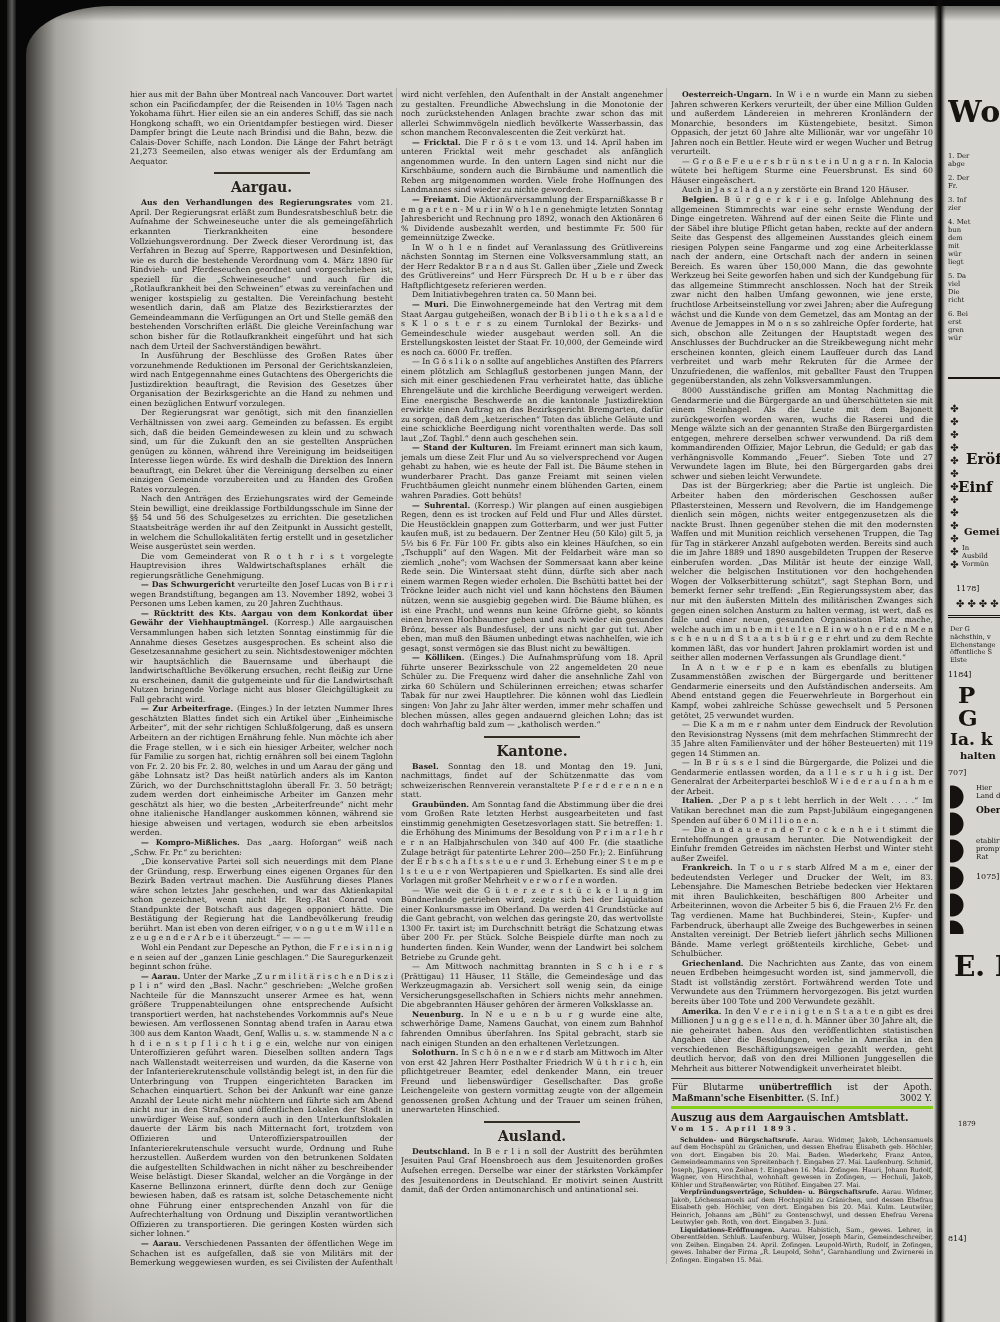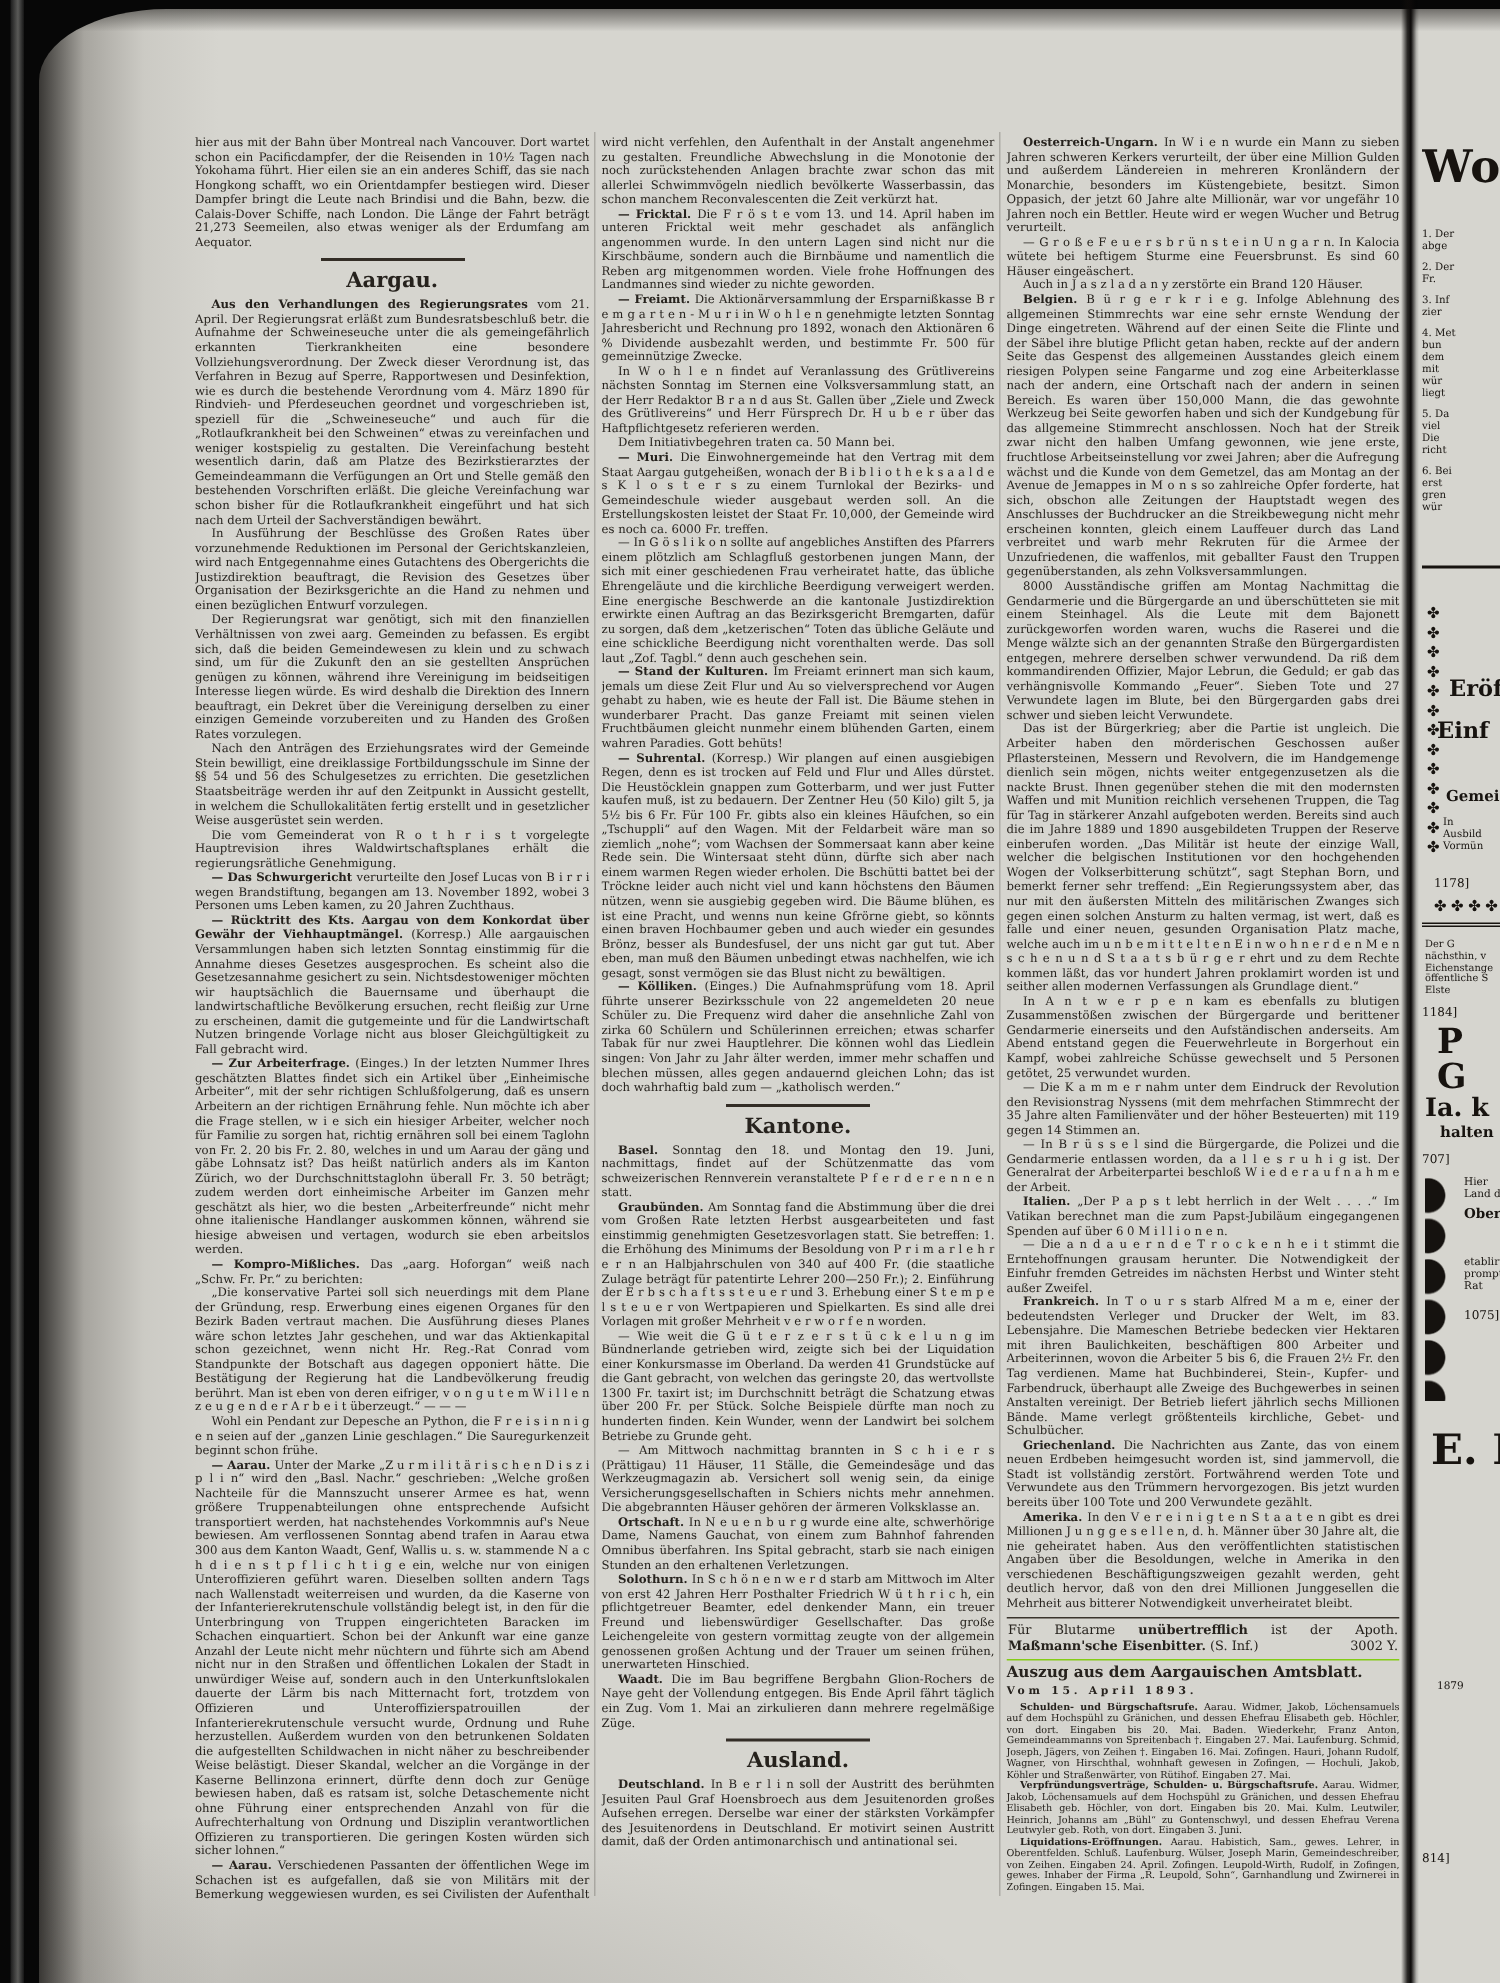--- a/index.html
+++ b/index.html
@@ -20,21 +20,21 @@
   .col{position:absolute;top:90px;height:1178px;overflow:hidden;font-size:7.8px;line-height:9.55px;
        color:#26221d;text-align:justify;}
   #col1{left:130px;width:263px;}
   #col2{left:401px;width:262px;}
   #col3{left:671px;width:262px;}
   p.art{margin:0;text-indent:11px;}
   p.art.ni{text-indent:0;}
   .lead{font-weight:700;}
   .sect{text-align:center;font-weight:700;font-size:14px;line-height:16px;margin:3px 0;}
   .srule{width:96px;height:2px;background:#332d26;margin:6px auto 5px;}
-  .notice{border-top:1px solid #3a342c;border-bottom:1px solid #84cc16;margin:5px 0 2px;
+  .notice{border-top:1px solid #3a342c;border-bottom:3px solid #84cc16;margin:5px 0 2px;
           padding:3px 1px;font-size:8.6px;line-height:10.2px;}
   .notice .nnum{float:right;}
   .amtTitle{font-weight:700;font-size:10.2px;margin-top:4px;}
   .amtDate{font-weight:700;font-size:7.2px;letter-spacing:2.5px;margin:2px 0 3px;}
   p.amt{margin:0;text-indent:9px;font-size:6.4px;line-height:7.5px;}
   
   .adcol{position:absolute;left:948px;top:78px;width:170px;height:1244px;color:#17130f;overflow:hidden;}
   .adA{position:absolute;left:0;}
   .ad-wo{top:16px;font-size:30px;font-weight:700;letter-spacing:1px;}
   .ad-list{top:74px;width:60px;font-size:6.8px;line-height:8px;}
@@ -104,23 +104,22 @@
       <p class="art">— In G ö s l i k o n sollte auf angebliches Anstiften des Pfarrers einem plötzlich am Schlagfluß gestorbenen jungen Mann, der sich mit einer geschiedenen Frau verheiratet hatte, das übliche Ehrengeläute und die kirchliche Beerdigung verweigert werden. Eine energische Beschwerde an die kantonale Justizdirektion erwirkte einen Auftrag an das Bezirksgericht Bremgarten, dafür zu sorgen, daß dem „ketzerischen“ Toten das übliche Geläute und eine schickliche Beerdigung nicht vorenthalten werde. Das soll laut „Zof. Tagbl.“ denn auch geschehen sein.</p>
       <p class="art"><b class="lead">— Stand der Kulturen. </b>Im Freiamt erinnert man sich kaum, jemals um diese Zeit Flur und Au so vielversprechend vor Augen gehabt zu haben, wie es heute der Fall ist. Die Bäume stehen in wunderbarer Pracht. Das ganze Freiamt mit seinen vielen Fruchtbäumen gleicht nunmehr einem blühenden Garten, einem wahren Paradies. Gott behüts!</p>
       <p class="art"><b class="lead">— Suhrental. </b>(Korresp.) Wir plangen auf einen ausgiebigen Regen, denn es ist trocken auf Feld und Flur und Alles dürstet. Die Heustöcklein gnappen zum Gotterbarm, und wer just Futter kaufen muß, ist zu bedauern. Der Zentner Heu (50 Kilo) gilt 5, ja 5½ bis 6 Fr. Für 100 Fr. gibts also ein kleines Häufchen, so ein „Tschuppli“ auf den Wagen. Mit der Feldarbeit wäre man so ziemlich „nohe“; vom Wachsen der Sommersaat kann aber keine Rede sein. Die Wintersaat steht dünn, dürfte sich aber nach einem warmen Regen wieder erholen. Die Bschütti battet bei der Tröckne leider auch nicht viel und kann höchstens den Bäumen nützen, wenn sie ausgiebig gegeben wird. Die Bäume blühen, es ist eine Pracht, und wenns nun keine Gfrörne giebt, so könnts einen braven Hochbaumer geben und auch wieder ein gesundes Brönz, besser als Bundesfusel, der uns nicht gar gut tut. Aber eben, man muß den Bäumen unbedingt etwas nachhelfen, wie ich gesagt, sonst vermögen sie das Blust nicht zu bewältigen.</p>
       <p class="art"><b class="lead">— Kölliken. </b>(Einges.) Die Aufnahmsprüfung vom 18. April führte unserer Bezirksschule von 22 angemeldeten 20 neue Schüler zu. Die Frequenz wird daher die ansehnliche Zahl von zirka 60 Schülern und Schülerinnen erreichen; etwas scharfer Tabak für nur zwei Hauptlehrer. Die können wohl das Liedlein singen: Von Jahr zu Jahr älter werden, immer mehr schaffen und blechen müssen, alles gegen andauernd gleichen Lohn; das ist doch wahrhaftig bald zum — „katholisch werden.“</p>
       <div class="srule"></div>
       <div class="sect">Kantone.</div>
       <p class="art"><b class="lead">Basel. </b>Sonntag den 18. und Montag den 19. Juni, nachmittags, findet auf der Schützenmatte das vom schweizerischen Rennverein veranstaltete P f e r d e r e n n e n statt.</p>
       <p class="art"><b class="lead">Graubünden. </b>Am Sonntag fand die Abstimmung über die drei vom Großen Rate letzten Herbst ausgearbeiteten und fast einstimmig genehmigten Gesetzesvorlagen statt. Sie betreffen: 1. die Erhöhung des Minimums der Besoldung von P r i m a r l e h r e r n an Halbjahrschulen von 340 auf 400 Fr. (die staatliche Zulage beträgt für patentirte Lehrer 200—250 Fr.); 2. Einführung der E r b s c h a f t s s t e u e r und 3. Erhebung einer S t e m p e l s t e u e r von Wertpapieren und Spielkarten. Es sind alle drei Vorlagen mit großer Mehrheit v e r w o r f e n worden.</p>
       <p class="art">— Wie weit die G ü t e r z e r s t ü c k e l u n g im Bündnerlande getrieben wird, zeigte sich bei der Liquidation einer Konkursmasse im Oberland. Da werden 41 Grundstücke auf die Gant gebracht, von welchen das geringste 20, das wertvollste 1300 Fr. taxirt ist; im Durchschnitt beträgt die Schatzung etwas über 200 Fr. per Stück. Solche Beispiele dürfte man noch zu hunderten finden. Kein Wunder, wenn der Landwirt bei solchem Betriebe zu Grunde geht.</p>
       <p class="art">— Am Mittwoch nachmittag brannten in S c h i e r s (Prättigau) 11 Häuser, 11 Ställe, die Gemeindesäge und das Werkzeugmagazin ab. Versichert soll wenig sein, da einige Versicherungsgesellschaften in Schiers nichts mehr annehmen. Die abgebrannten Häuser gehören der ärmeren Volksklasse an.</p>
-      <p class="art"><b class="lead">Ortschaft. </b>In N e u e n b u r g wurde eine alte, schwerhörige Dame, Namens Gauchat, von einem zum Bahnhof fahrenden Omnibus überfahren. Ins Spital gebracht, starb sie nach einigen Stunden an den erhaltenen Verletzungen.</p>
+      <p class="art"><b class="lead">Neuenburg. </b>In N e u e n b u r g wurde eine alte, schwerhörige Dame, Namens Gauchat, von einem zum Bahnhof fahrenden Omnibus überfahren. Ins Spital gebracht, starb sie nach einigen Stunden an den erhaltenen Verletzungen.</p>
       <p class="art"><b class="lead">Solothurn. </b>In S c h ö n e n w e r d starb am Mittwoch im Alter von erst 42 Jahren Herr Posthalter Friedrich W ü t h r i c h, ein pflichtgetreuer Beamter, edel denkender Mann, ein treuer Freund und liebenswürdiger Gesellschafter. Das große Leichengeleite von gestern vormittag zeugte von der allgemein genossenen großen Achtung und der Trauer um seinen frühen, unerwarteten Hinschied.</p>
-      <p class="art"><b class="lead">Waadt. </b>Die im Bau begriffene Bergbahn Glion-Rochers de Naye geht der Vollendung entgegen. Bis Ende April fährt täglich ein Zug. Vom 1. Mai an zirkulieren dann mehrere regelmäßige Züge.</p>
       <div class="srule"></div>
       <div class="sect">Ausland.</div>
       <p class="art"><b class="lead">Deutschland. </b>In B e r l i n soll der Austritt des berühmten Jesuiten Paul Graf Hoensbroech aus dem Jesuitenorden großes Aufsehen erregen. Derselbe war einer der stärksten Vorkämpfer des Jesuitenordens in Deutschland. Er motivirt seinen Austritt damit, daß der Orden antimonarchisch und antinational sei.</p>
     </div>
 
   <div class="col" id="col3">
     <div>
         <p class="art"><b class="lead">Oesterreich-Ungarn. </b>In W i e n wurde ein Mann zu sieben Jahren schweren Kerkers verurteilt, der über eine Million Gulden und außerdem Ländereien in mehreren Kronländern der Monarchie, besonders im Küstengebiete, besitzt. Simon Oppasich, der jetzt 60 Jahre alte Millionär, war vor ungefähr 10 Jahren noch ein Bettler. Heute wird er wegen Wucher und Betrug verurteilt.</p>
         <p class="art">— G r o ß e  F e u e r s b r ü n s t e  i n  U n g a r n. In Kalocia wütete bei heftigem Sturme eine Feuersbrunst. Es sind 60 Häuser eingeäschert.</p>
         <p class="art">Auch in J a s z l a d a n y zerstörte ein Brand 120 Häuser.</p>

